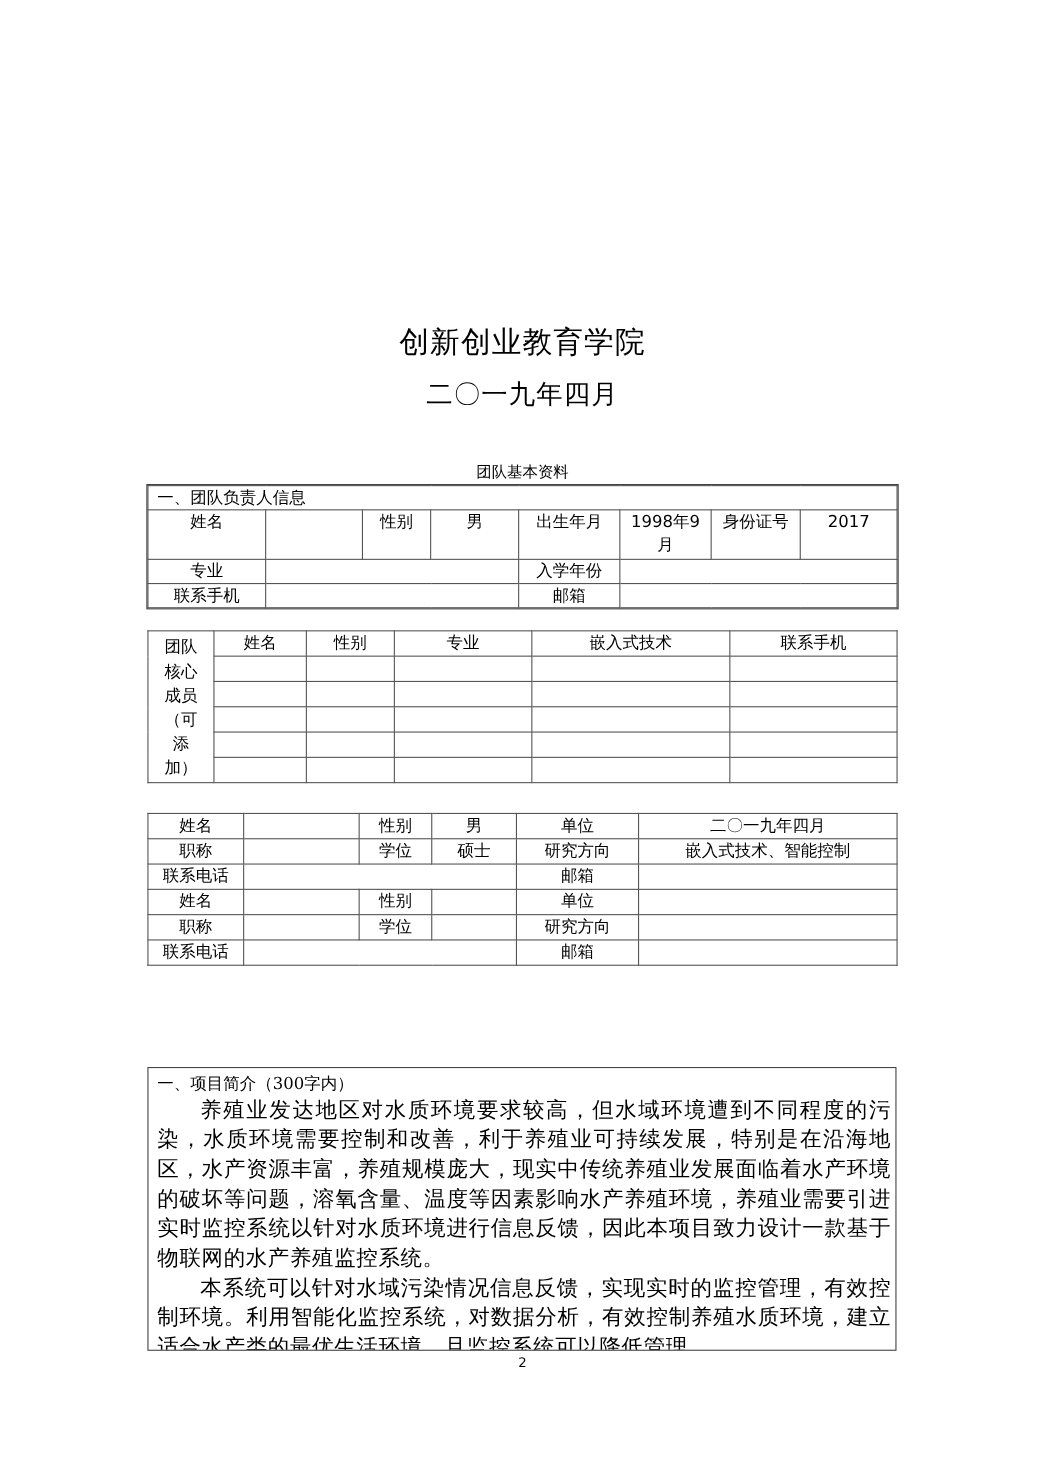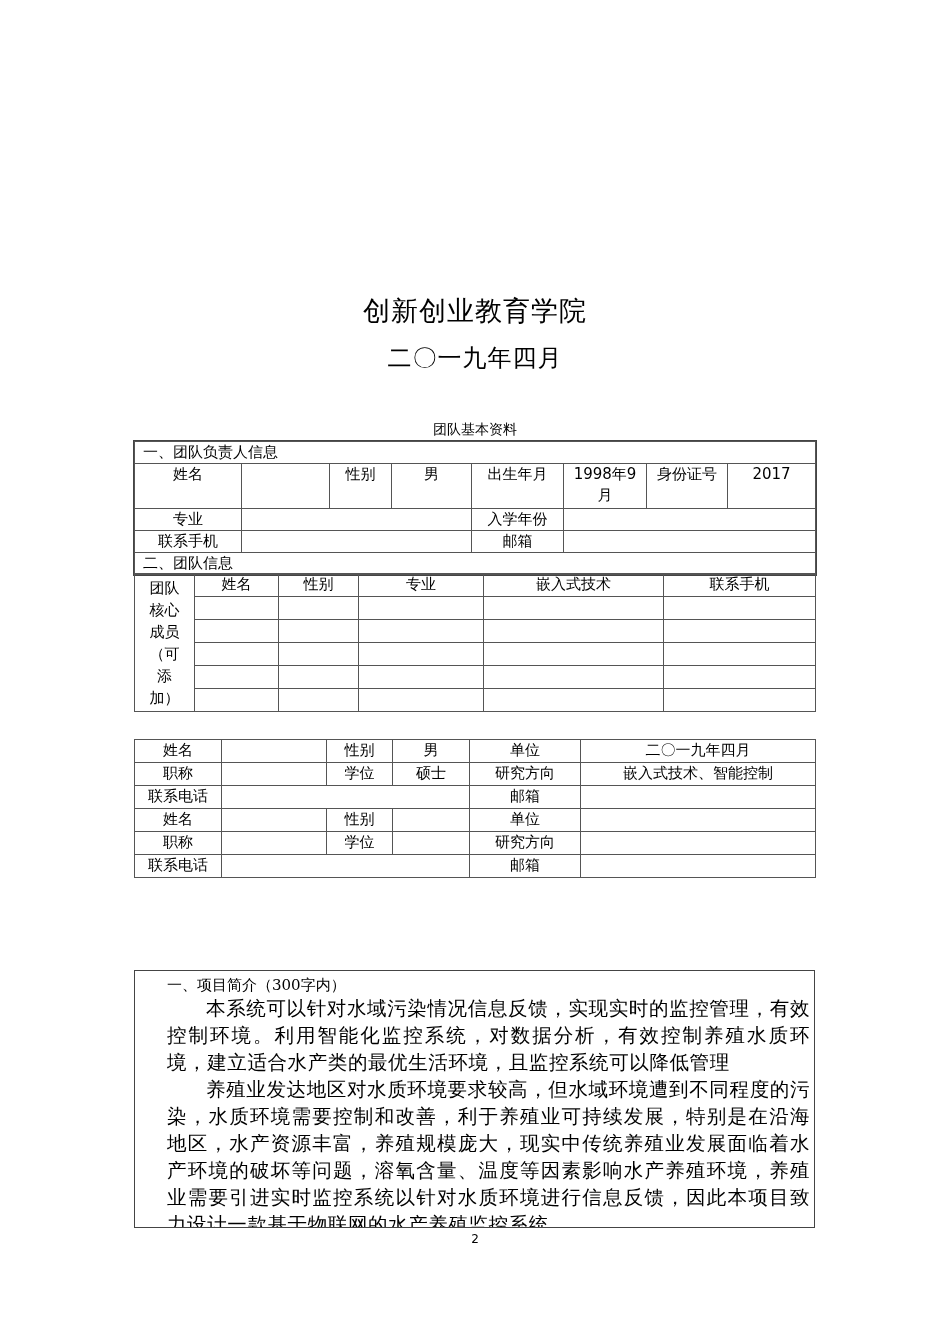--- a/index.html
+++ b/index.html
@@ -10,21 +10,21 @@
   .title2 { left:0; width:950px; top:342px; text-align:center; font-size:24px; letter-spacing:1px; }
   .caption { left:0; width:950px; top:421px; text-align:center; font-size:14px;
              font-family:"DejaVu Serif","Liberation Serif",serif; }
   table.grid { position:absolute; border-collapse:collapse; table-layout:fixed; font-size:15px; }
   table.grid td { border:1px solid #555; padding:0 4px; line-height:21px; vertical-align:top;
                   text-align:center; overflow:hidden; white-space:nowrap; }
   table.grid td.section { text-align:left; padding-left:8px; }
   .outer { outline:1.5px solid #444; }
   .intro { position:absolute; left:134px; top:970px; width:681px; height:258px;
            border:1.5px solid #444; box-sizing:border-box; overflow:hidden;
-           font-family:"DejaVu Serif","Liberation Serif",serif;padding-left:24px; }
+           font-family:"DejaVu Serif","Liberation Serif",serif; }
   .intro .head { font-size:15px; padding:4px 0 0 8px; line-height:20px; }
   .intro p { margin:0; font-size:19.5px; line-height:27px; padding:0 4px 0 8px;
              text-align:justify; text-indent:2em; letter-spacing:0.6px; }
   .pagenum { left:0; width:950px; top:1232px; text-align:center; font-size:12px; }
   .check { font-size:12px; }
 </style>
 </head>
 <body>
 
 <div class="abs title1">创新创业教育学院</div>
@@ -60,23 +60,20 @@
     <td>专业</td>
     <td colspan="3"></td>
     <td>入学年份</td>
     <td colspan="3"></td>
   </tr>
   <tr style="height:22px">
     <td>联系手机</td>
     <td colspan="3"></td>
     <td>邮箱</td>
     <td colspan="3"></td>
-  </tr>
-  <tr style="height:22px">
-    <td colspan="8" class="section">二、团队信息</td>
   </tr>
 </tbody>
   </table>
 
 <table class="grid" style="left:134px; top:573px; width:681px; border-left:1.5px solid #444; border-right:1.5px solid #444;">
   <colgroup>
     <col style="width:60px">
       <col style="width:84px">
       <col style="width:80px">
     <col style="width:125px">
@@ -191,17 +188,17 @@
     <td>联系电话</td>
     <td colspan="3"></td>
     <td>邮箱</td>
     <td></td>
   </tr>
 </tbody>
   </table>
 
 <div class="intro">
   <div class="head">一、项目简介（300字内）</div>
+  <p>养殖业发达地区对水质环境要求较高，但水域环境遭到不同程度的污染，水质环境需要控制和改善，利于养殖业可持续发展，特别是在沿海地区，水产资源丰富，养殖规模庞大，现实中传统养殖业发展面临着水产环境的破坏等问题，溶氧含量、温度等因素影响水产养殖环境，养殖业需要引进实时监控系统以针对水质环境进行信息反馈，因此本项目致力设计一款基于物联网的水产养殖监控系统。</p>
   <p>本系统可以针对水域污染情况信息反馈，实现实时的监控管理，有效控制环境。利用智能化监控系统，对数据分析，有效控制养殖水质环境，建立适合水产类的最优生活环境，且监控系统可以降低管理</p>
-  <p>养殖业发达地区对水质环境要求较高，但水域环境遭到不同程度的污染，水质环境需要控制和改善，利于养殖业可持续发展，特别是在沿海地区，水产资源丰富，养殖规模庞大，现实中传统养殖业发展面临着水产环境的破坏等问题，溶氧含量、温度等因素影响水产养殖环境，养殖业需要引进实时监控系统以针对水质环境进行信息反馈，因此本项目致力设计一款基于物联网的水产养殖监控系统。</p>
 </div>
 
 <div class="abs pagenum">2</div>
 
 </body></html>

